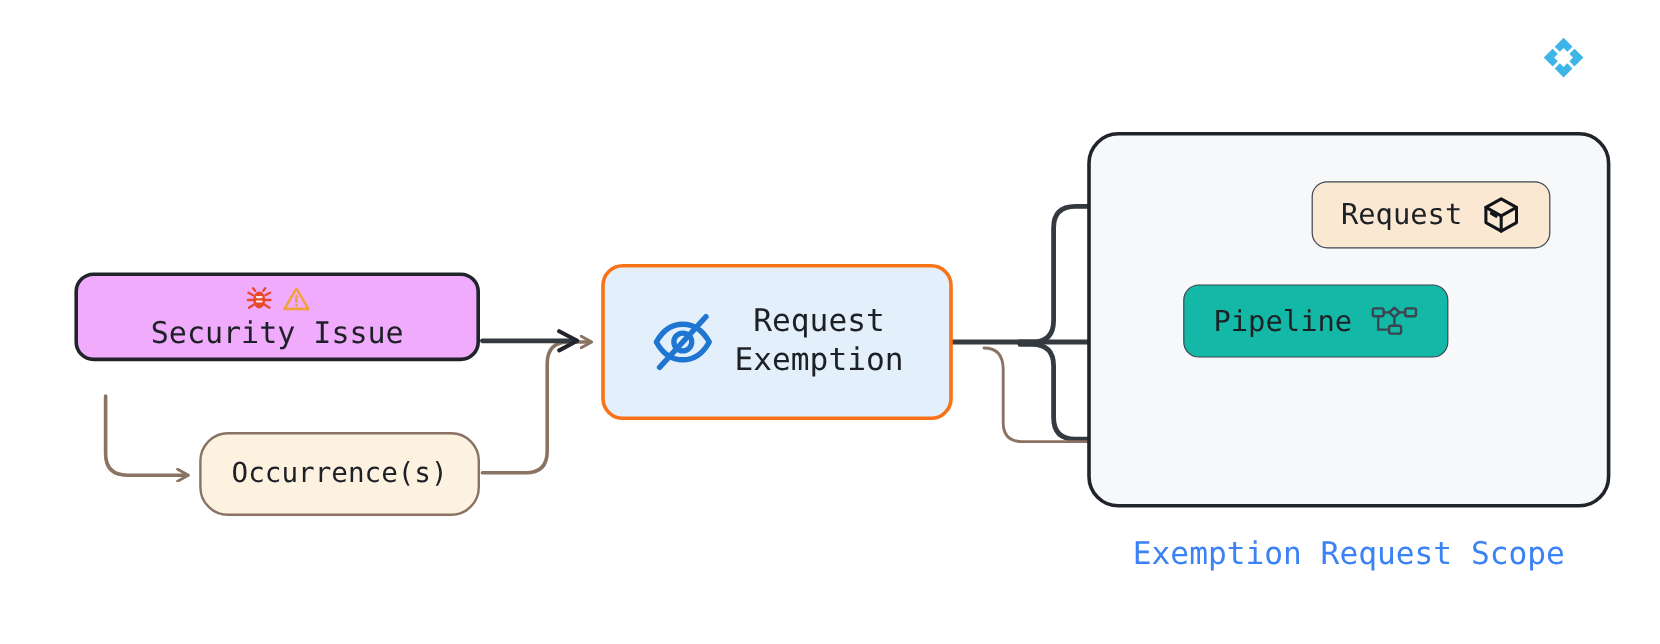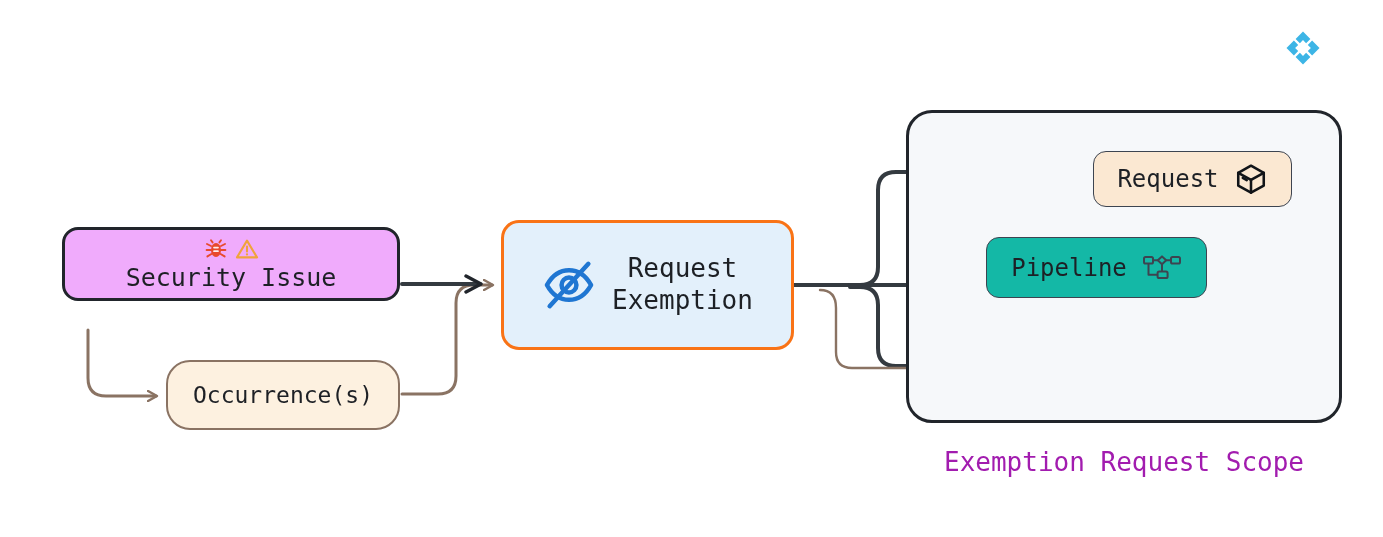--- a/index.html
+++ b/index.html
@@ -101,21 +101,21 @@
     border: 3px solid #21252b;
     border-radius: 26px;
     box-sizing: border-box;
   }
   #scope-caption {
     position: absolute;
     left: 906px; top: 447px; width: 436px;
     text-align: center;
     font-family: "DejaVu Sans Mono", "Liberation Mono", monospace;
     font-size: 26px;
-    color: #a21caf;
+    color: #3b82f6;
   }
   
   .scope-node {
     position: absolute;
     box-sizing: border-box;
     display: flex;
     align-items: center;
     justify-content: center;
     gap: 15px;
     border-radius: 13px;

